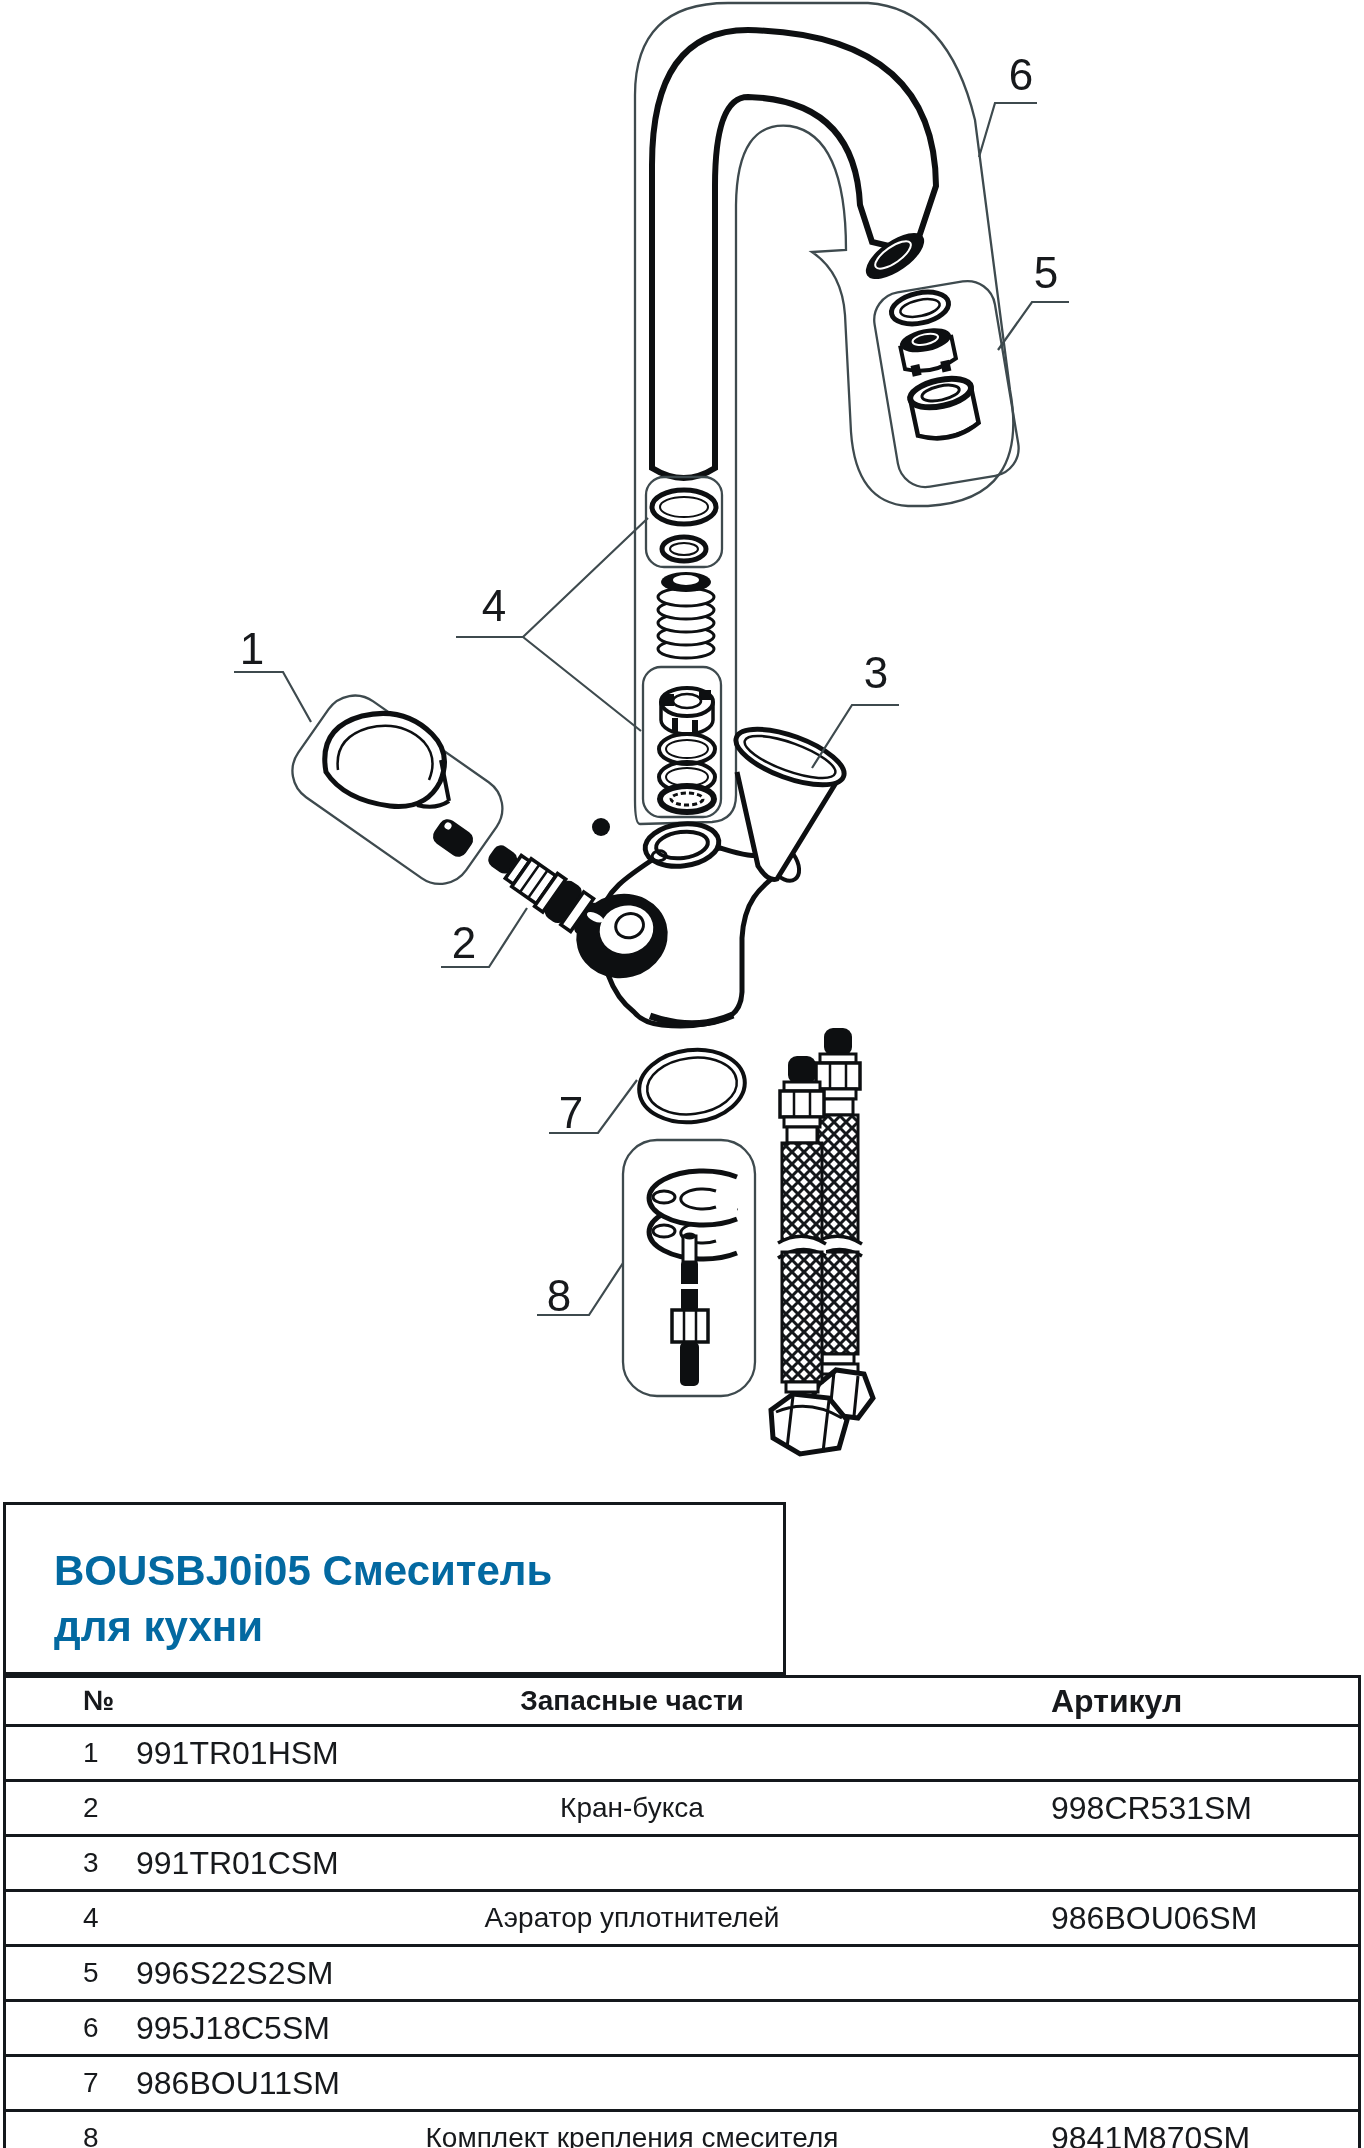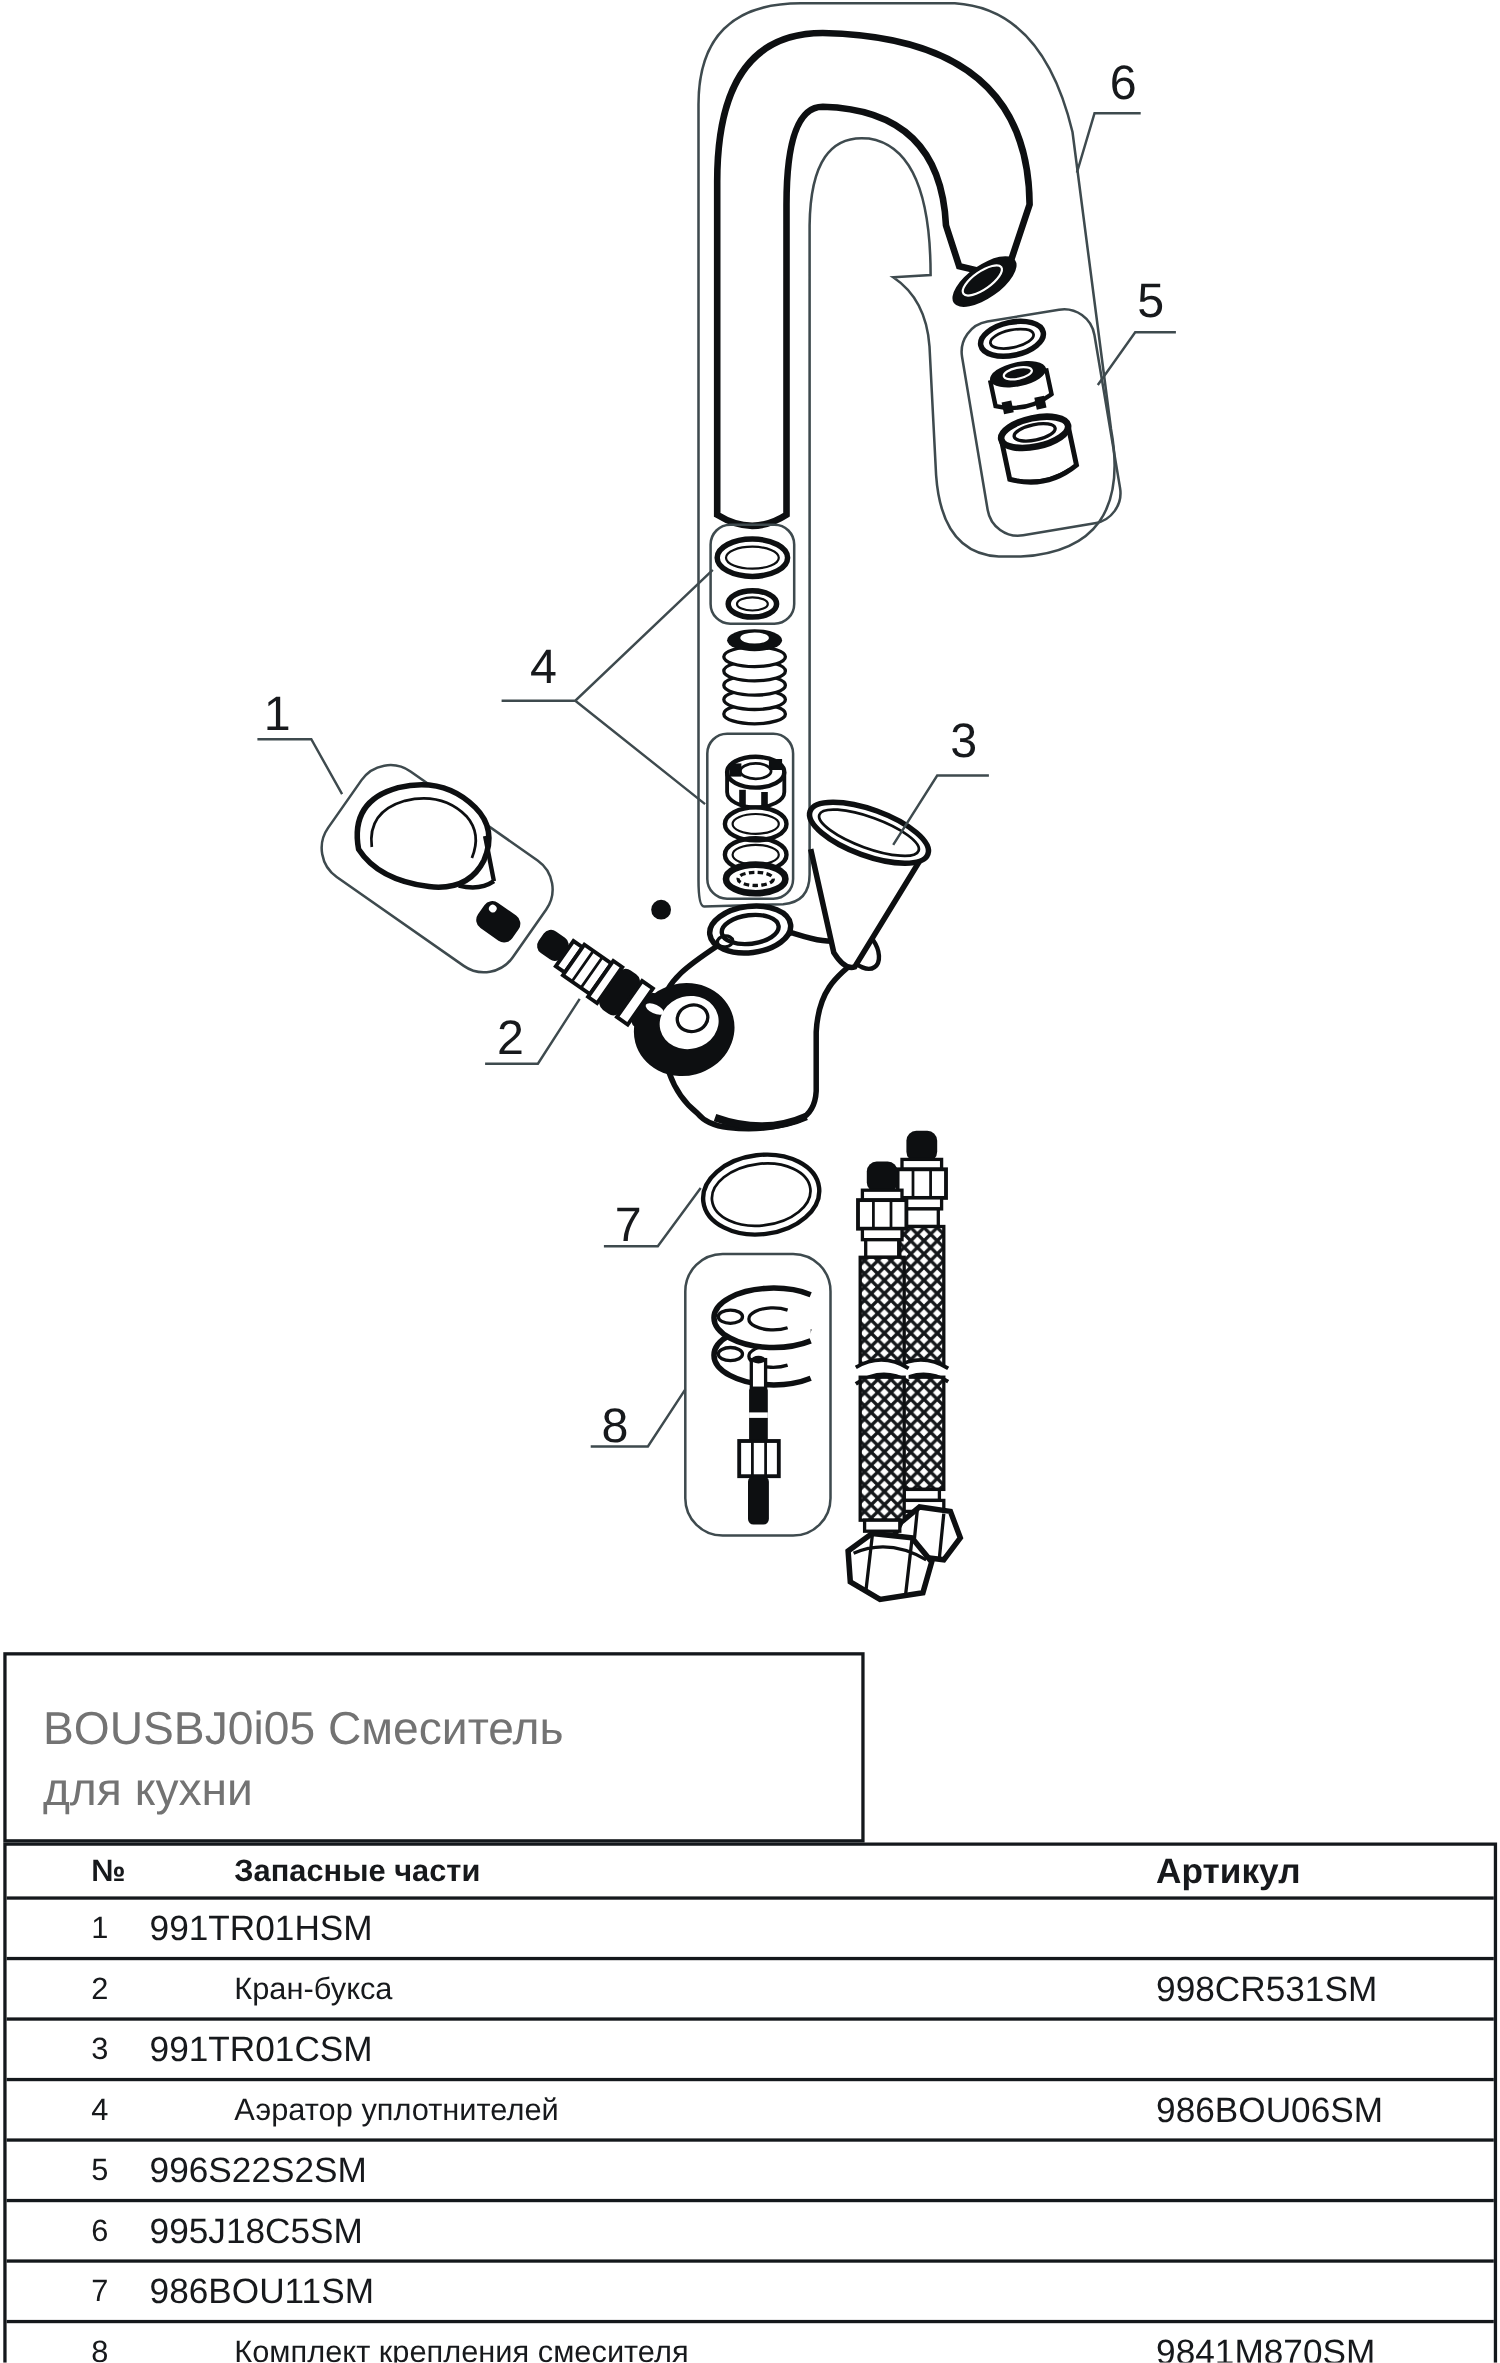--- a/index.html
+++ b/index.html
@@ -1,28 +1,28 @@
 <!DOCTYPE html>
 <html><head>
 <meta charset="utf-8">
 <style>
   html,body{margin:0;padding:0;background:#fff;}
   .page{position:relative;width:1364px;height:2148px;background:#ffffff;overflow:hidden;
         font-family:"Liberation Sans",sans-serif;color:#17191c;}
   .diagram{position:absolute;left:0;top:0;}
   .title-box{position:absolute;left:3px;top:1502px;width:777px;height:167px;
              border:3px solid #14181c;box-sizing:content-box;}
-  .title-text{margin:38px 0 0 33px;font-size:42px;line-height:56px;font-weight:400;
-              letter-spacing:0px;color:#737373;}
+  .title-text{margin:38px 0 0 48px;font-size:42px;line-height:56px;font-weight:700;
+              letter-spacing:0px;color:#0369a1;}
   .parts-table{position:absolute;left:3px;top:1675px;width:1358px;border:3px solid #14181c;
                border-bottom-width:4px;box-sizing:border-box;}
   .t-row{display:flex;align-items:center;border-top:3px solid #14181c;height:52px;}
   .t-row.header{border-top:none;height:46px;font-weight:bold;}
   .c-num{width:130px;padding-left:77px;box-sizing:border-box;font-size:28px;}
-  .c-name{flex:1;padding-left:77px;box-sizing:border-box;font-size:28px;}
+  .c-name{flex:1;padding-left:77px;box-sizing:border-box;font-size:28px;text-align:center;}
   .c-sku{width:307px;box-sizing:border-box;font-size:32px;}
   .lbl{font-size:44px;fill:#17191c;font-family:"Liberation Sans",sans-serif;}
 </style>
 </head>
 <body>
 
 <div class="page">
 
   <svg class="diagram" width="1364" height="1500" viewBox="0 0 1364 1500">
     <defs>

